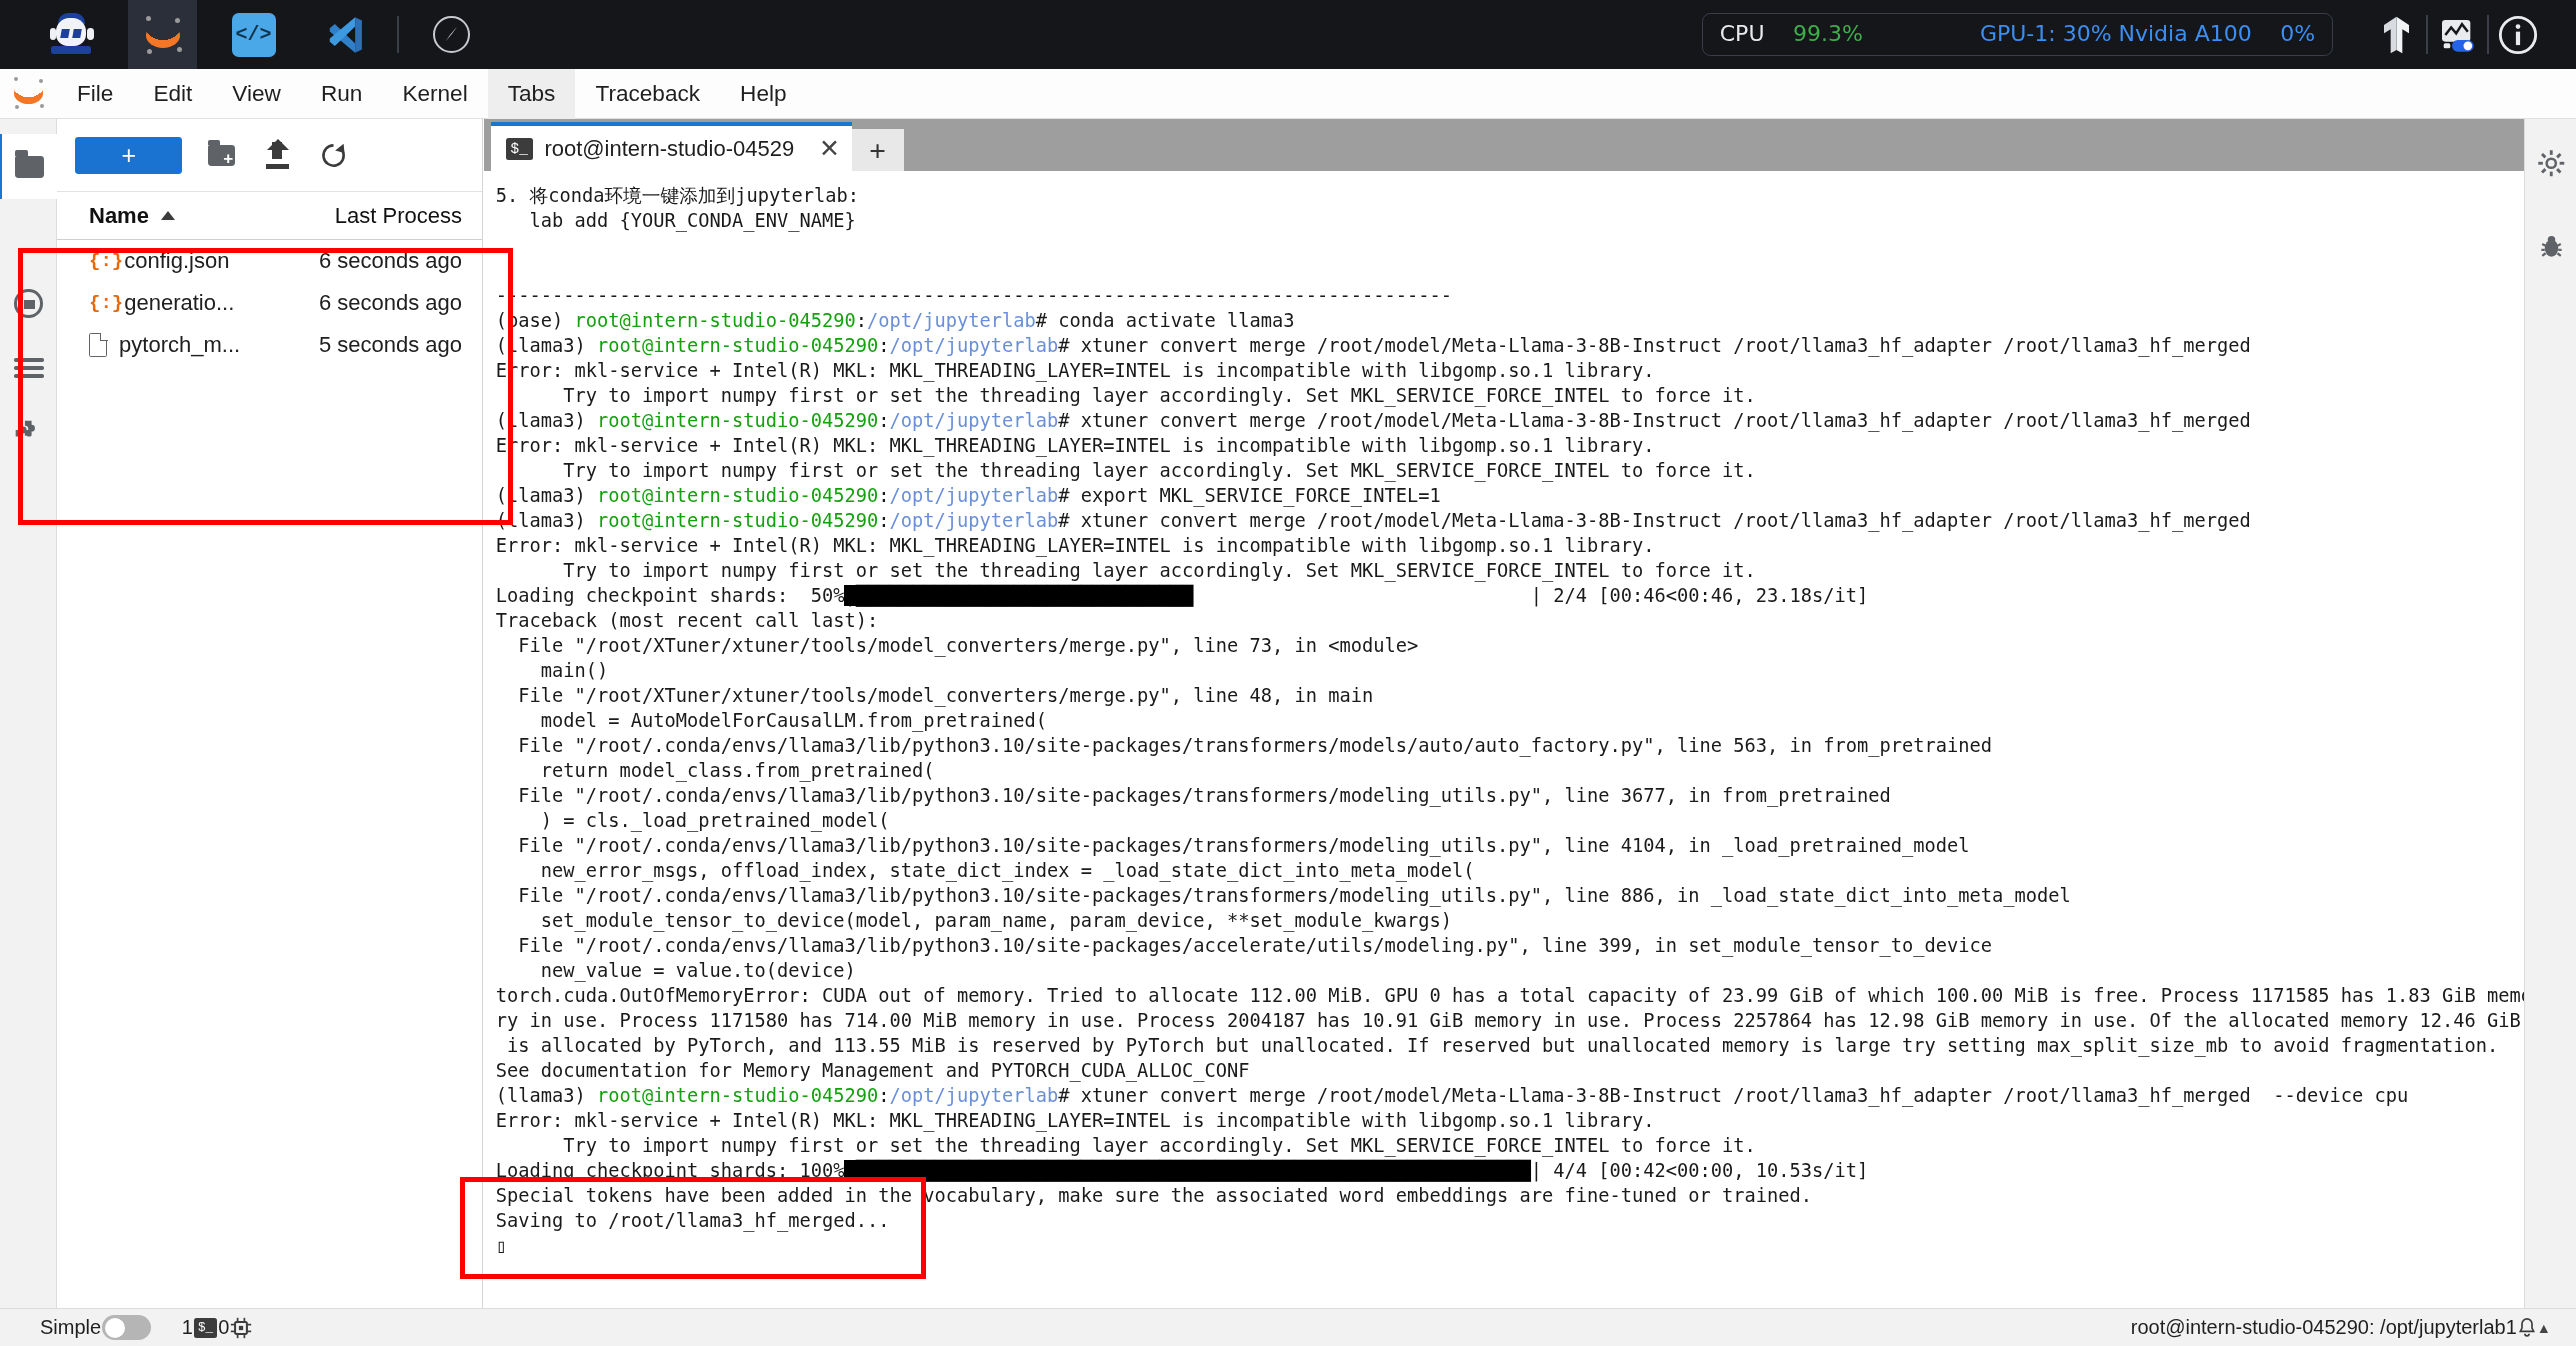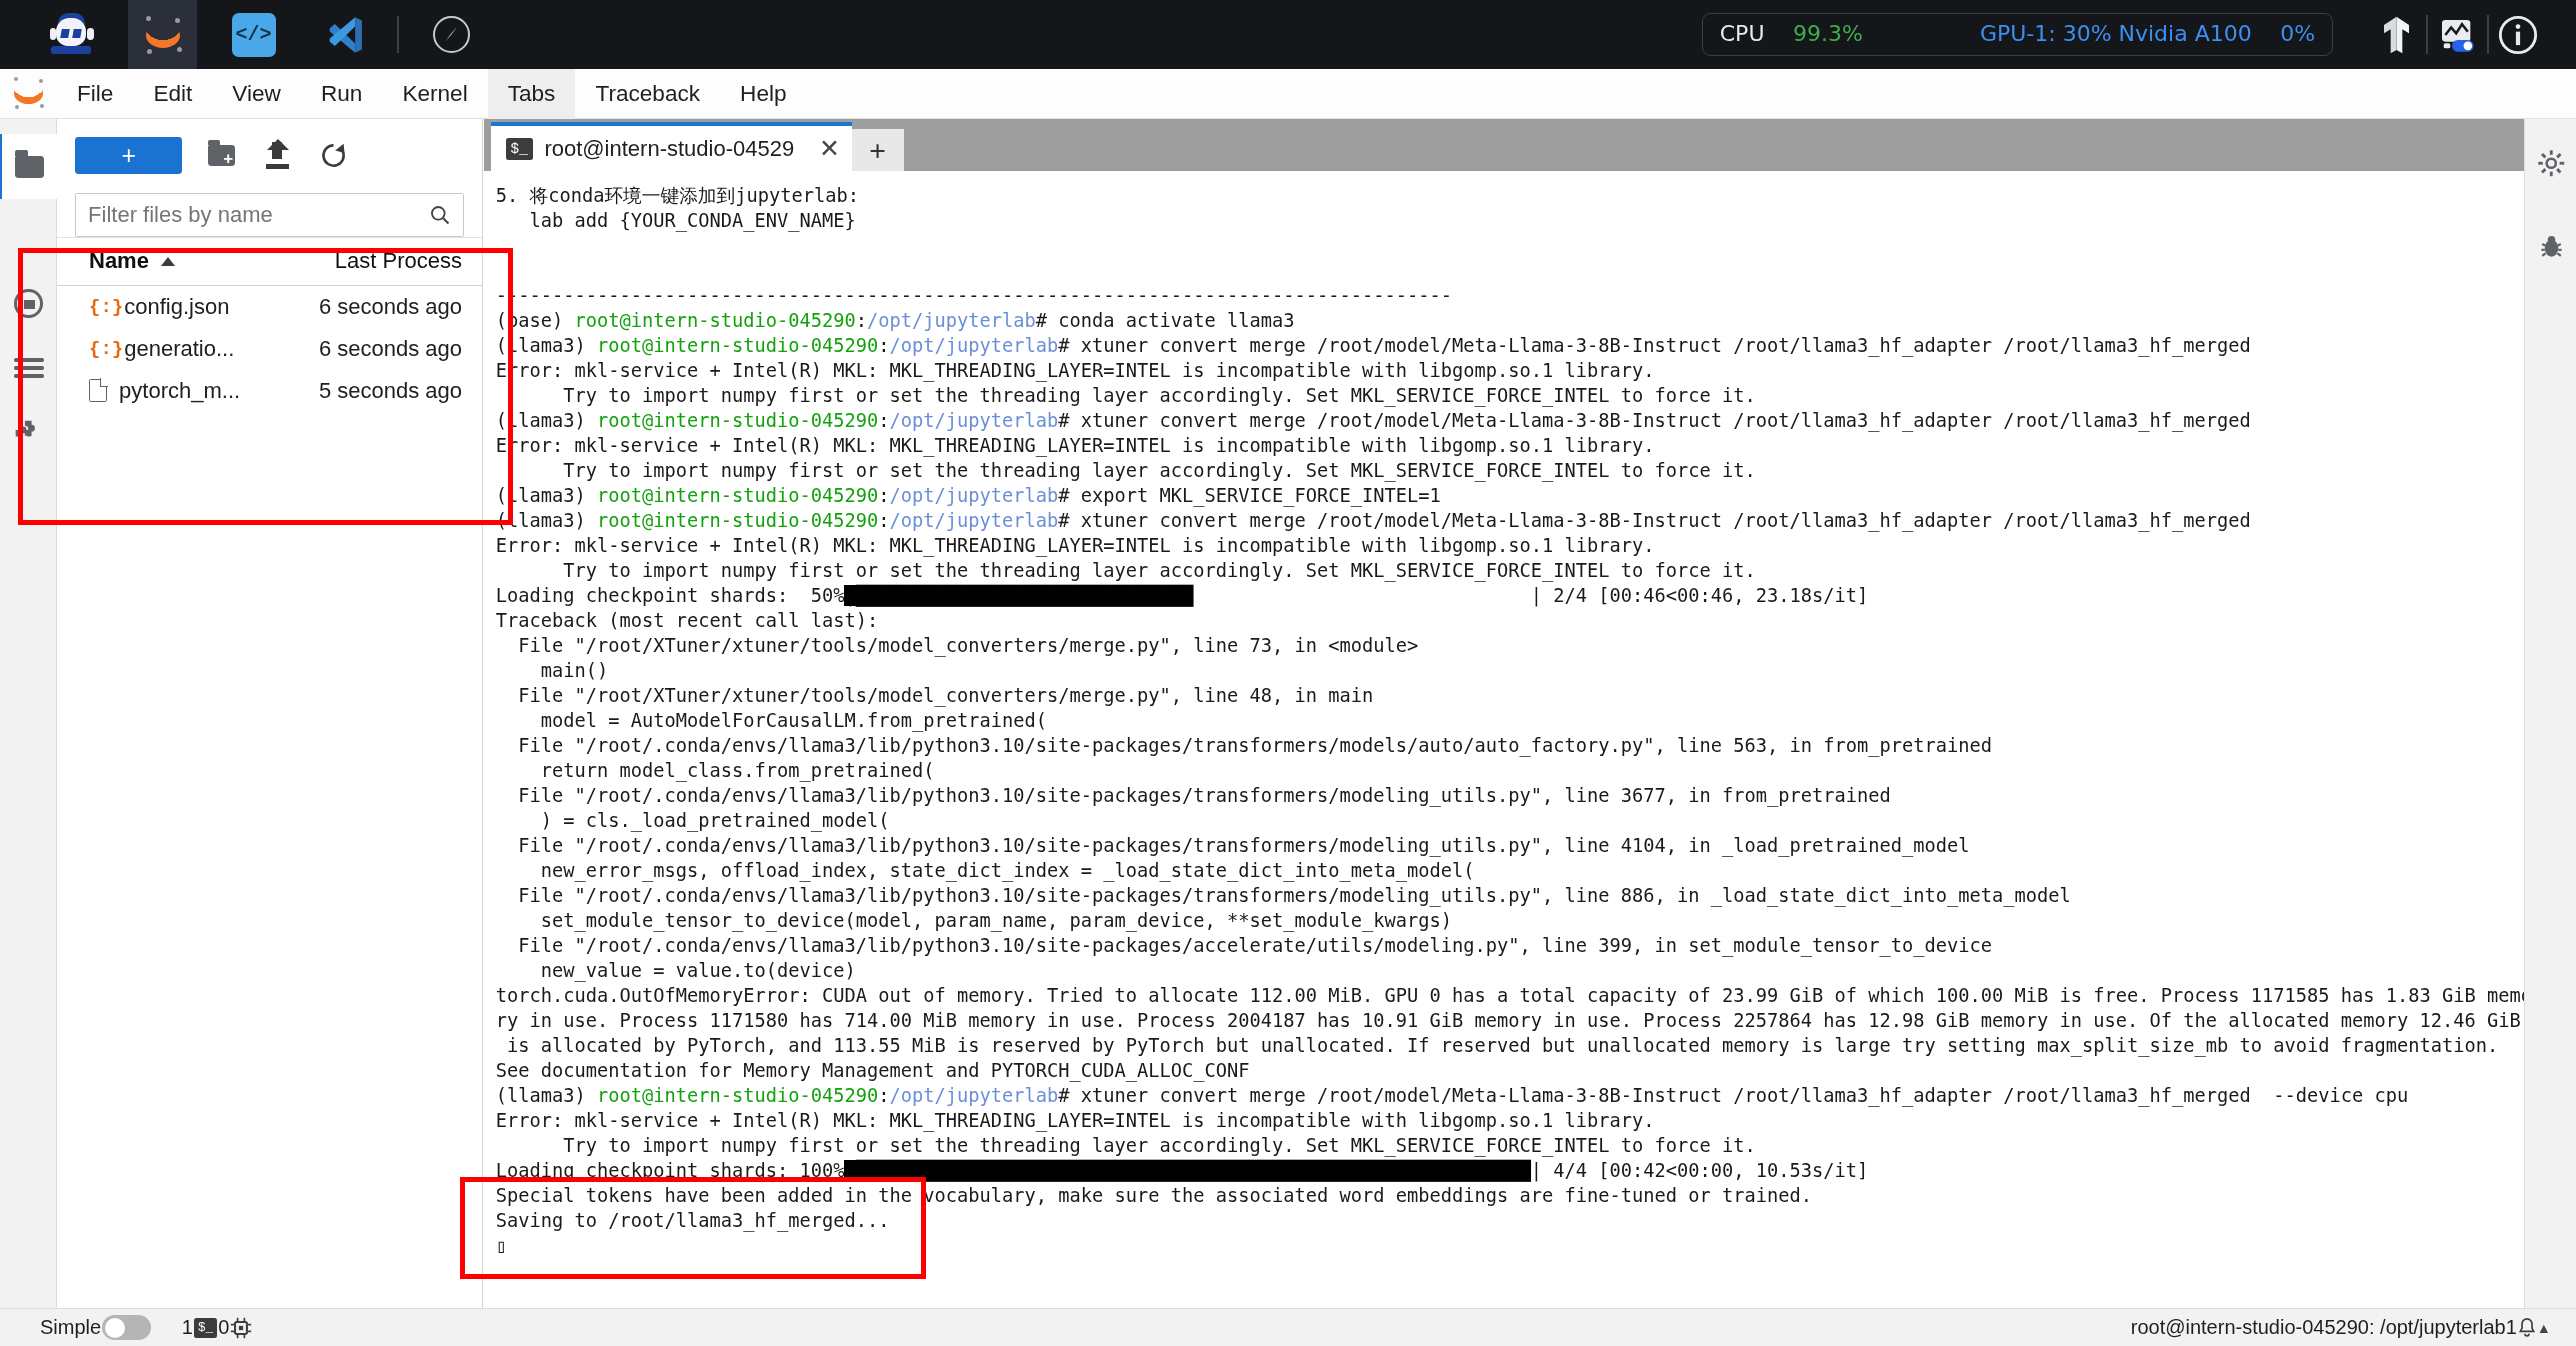--- a/index.html
+++ b/index.html
@@ -456,27 +456,20 @@
       </div>
     </div>
     <div class="fb-ic">
       <svg class="fb-refresh" viewBox="0 0 32 32">
         <path d="M16 4a12 12 0 1 0 11 7" fill="none" stroke="#3b3b3b" stroke-width="3"></path>
         <polygon points="28,2 29,13 18,10" fill="#3b3b3b"></polygon>
       </svg>
     </div>
   </div>
 
-  <div class="fb-filter">
-    <input type="text" placeholder="Filter files by name" style="">
-    <svg class="fb-search-ic" viewBox="0 0 26 26">
-      <circle cx="11" cy="11" r="7.5" fill="none" stroke="#444" stroke-width="2.2"></circle>
-      <line x1="16.5" y1="16.5" x2="23" y2="23" stroke="#444" stroke-width="2.4"></line>
-    </svg>
-  </div>
 
 
   <div class="fb-head">
     <div class="col-name">
       <span>Name</span>
       <span class="sortarrow"></span>
     </div>
     <div class="col-mod">Last Process</div>
   </div>
 

